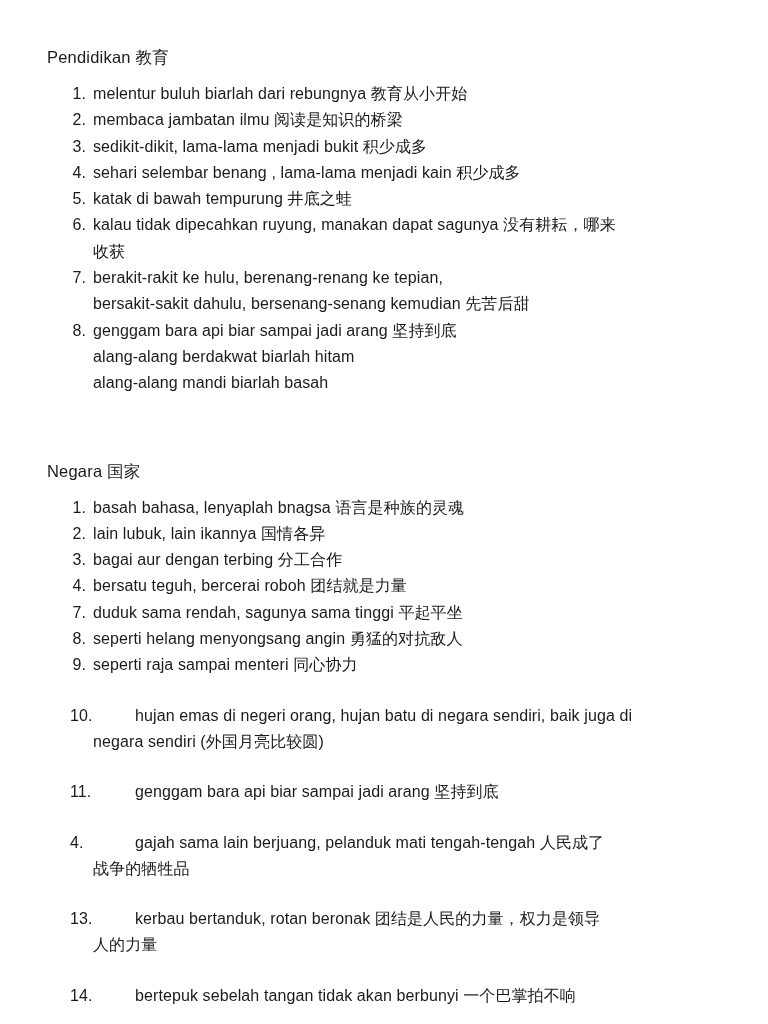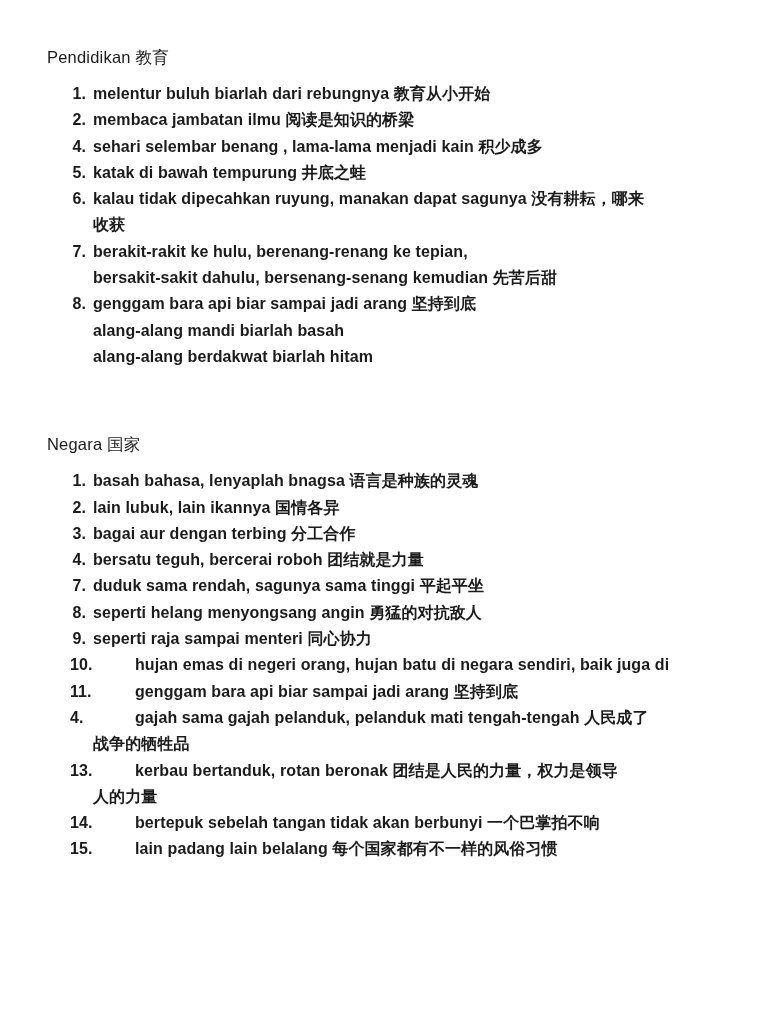--- a/index.html
+++ b/index.html
@@ -18,81 +18,84 @@
     background: #ffffff;
   }
   .section-title {
     font-size: 16.5px;
     line-height: 22px;
     font-weight: 400;
     margin: 0 0 13px 0;
     letter-spacing: 0.2px;
   }
   .section + .section { margin-top: 63px; }
-  .list { margin: 0; font-weight: bold; }
+  .list { margin: 0; }
   .item {
     padding-left: 46px;
     font-size: 16px;
     line-height: 26.3px;
     letter-spacing: 0.1px;
   }
   .num {
     display: inline-block;
     box-sizing: border-box;
     width: 23px;
     margin-left: -23px;
     text-align: right;
     padding-right: 7px;
   }
   .item.wide .num {
     width: 65px;
     text-align: left;
     padding-right: 0;
+    margin-top: 24px;
   }
   .cont {  }
 </style>
 </head>
 <body>
 
 <div class="page">
 
   <div class="section">
     <div class="section-title">Pendidikan 教育</div>
     <div class="list">
       <div class="item"><span class="num">1.</span><span class="text">melentur buluh biarlah dari rebungnya 教育从小开始</span></div>
       <div class="item"><span class="num">2.</span><span class="text">membaca jambatan ilmu 阅读是知识的桥梁</span></div>
+      <div class="item"><span class="num">3.</span><span class="text">sedikit-dikit, lama-lama menjadi bukit 积少成多</span></div>
       <div class="item"><span class="num">4.</span><span class="text">sehari selembar benang , lama-lama menjadi kain 积少成多</span></div>
       <div class="item"><span class="num">5.</span><span class="text">katak di bawah tempurung 井底之蛙</span></div>
       <div class="item"><span class="num">6.</span><span class="text">kalau tidak dipecahkan ruyung, manakan dapat sagunya 没有耕耘，哪来</span>
         <div class="cont">收获</div>
       </div>
       <div class="item"><span class="num">7.</span><span class="text">berakit-rakit ke hulu, berenang-renang ke tepian,</span>
         <div class="cont">bersakit-sakit dahulu, bersenang-senang kemudian 先苦后甜</div>
       </div>
       <div class="item"><span class="num">8.</span><span class="text">genggam bara api biar sampai jadi arang 坚持到底</span>
+        <div class="cont">alang-alang berdakwat biarlah hitam</div>
         <div class="cont">alang-alang mandi biarlah basah</div>
-        <div class="cont">alang-alang berdakwat biarlah hitam</div>
       </div>
     </div>
   </div>
 
   <div class="section">
     <div class="section-title">Negara 国家</div>
     <div class="list">
       <div class="item"><span class="num">1.</span><span class="text">basah bahasa, lenyaplah bnagsa 语言是种族的灵魂</span></div>
       <div class="item"><span class="num">2.</span><span class="text">lain lubuk, lain ikannya 国情各异</span></div>
       <div class="item"><span class="num">3.</span><span class="text">bagai aur dengan terbing 分工合作</span></div>
       <div class="item"><span class="num">4.</span><span class="text">bersatu teguh, bercerai roboh 团结就是力量</span></div>
       <div class="item"><span class="num">7.</span><span class="text">duduk sama rendah, sagunya sama tinggi 平起平坐</span></div>
       <div class="item"><span class="num">8.</span><span class="text">seperti helang menyongsang angin 勇猛的对抗敌人</span></div>
       <div class="item"><span class="num">9.</span><span class="text">seperti raja sampai menteri 同心协力</span></div>
       <div class="item wide"><span class="num">10.</span><span class="text">hujan emas di negeri orang, hujan batu di negara sendiri, baik juga di</span>
+        <div class="cont">negara sendiri (外国月亮比较圆)</div>
       </div>
       <div class="item wide"><span class="num">11.</span><span class="text">genggam bara api biar sampai jadi arang 坚持到底</span></div>
-      <div class="item wide"><span class="num">4.</span><span class="text">gajah sama gajah pelanduk, pelanduk mati tengah-tengah 人民成了</span>
+      <div class="item wide"><span class="num">4.</span><span class="text">gajah sama lain berjuang, pelanduk mati tengah-tengah 人民成了</span>
         <div class="cont">战争的牺牲品</div>
       </div>
       <div class="item wide"><span class="num">13.</span><span class="text">kerbau bertanduk, rotan beronak 团结是人民的力量，权力是领导</span>
         <div class="cont">人的力量</div>
       </div>
       <div class="item wide"><span class="num">14.</span><span class="text">bertepuk sebelah tangan tidak akan berbunyi 一个巴掌拍不响</span></div>
       <div class="item wide"><span class="num">15.</span><span class="text">lain padang lain belalang 每个国家都有不一样的风俗习惯</span></div>
     </div>
   </div>
 

